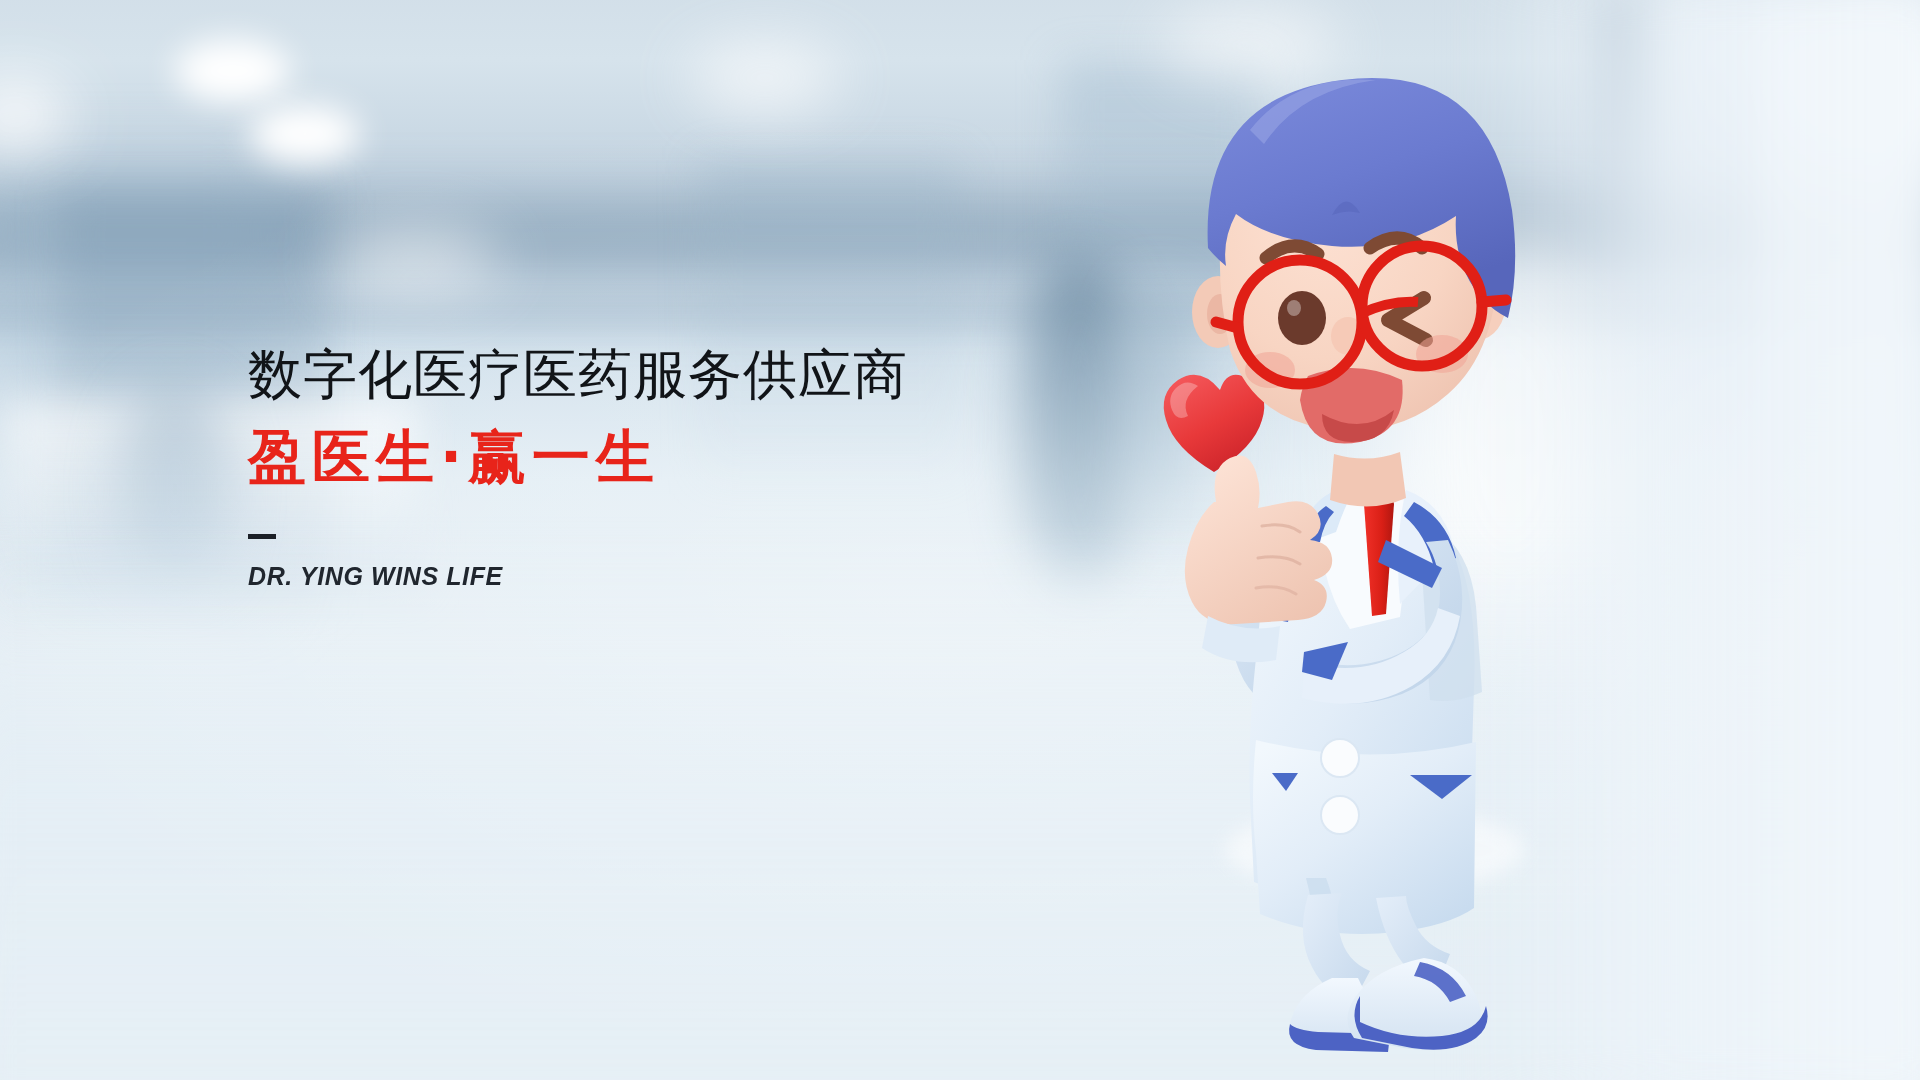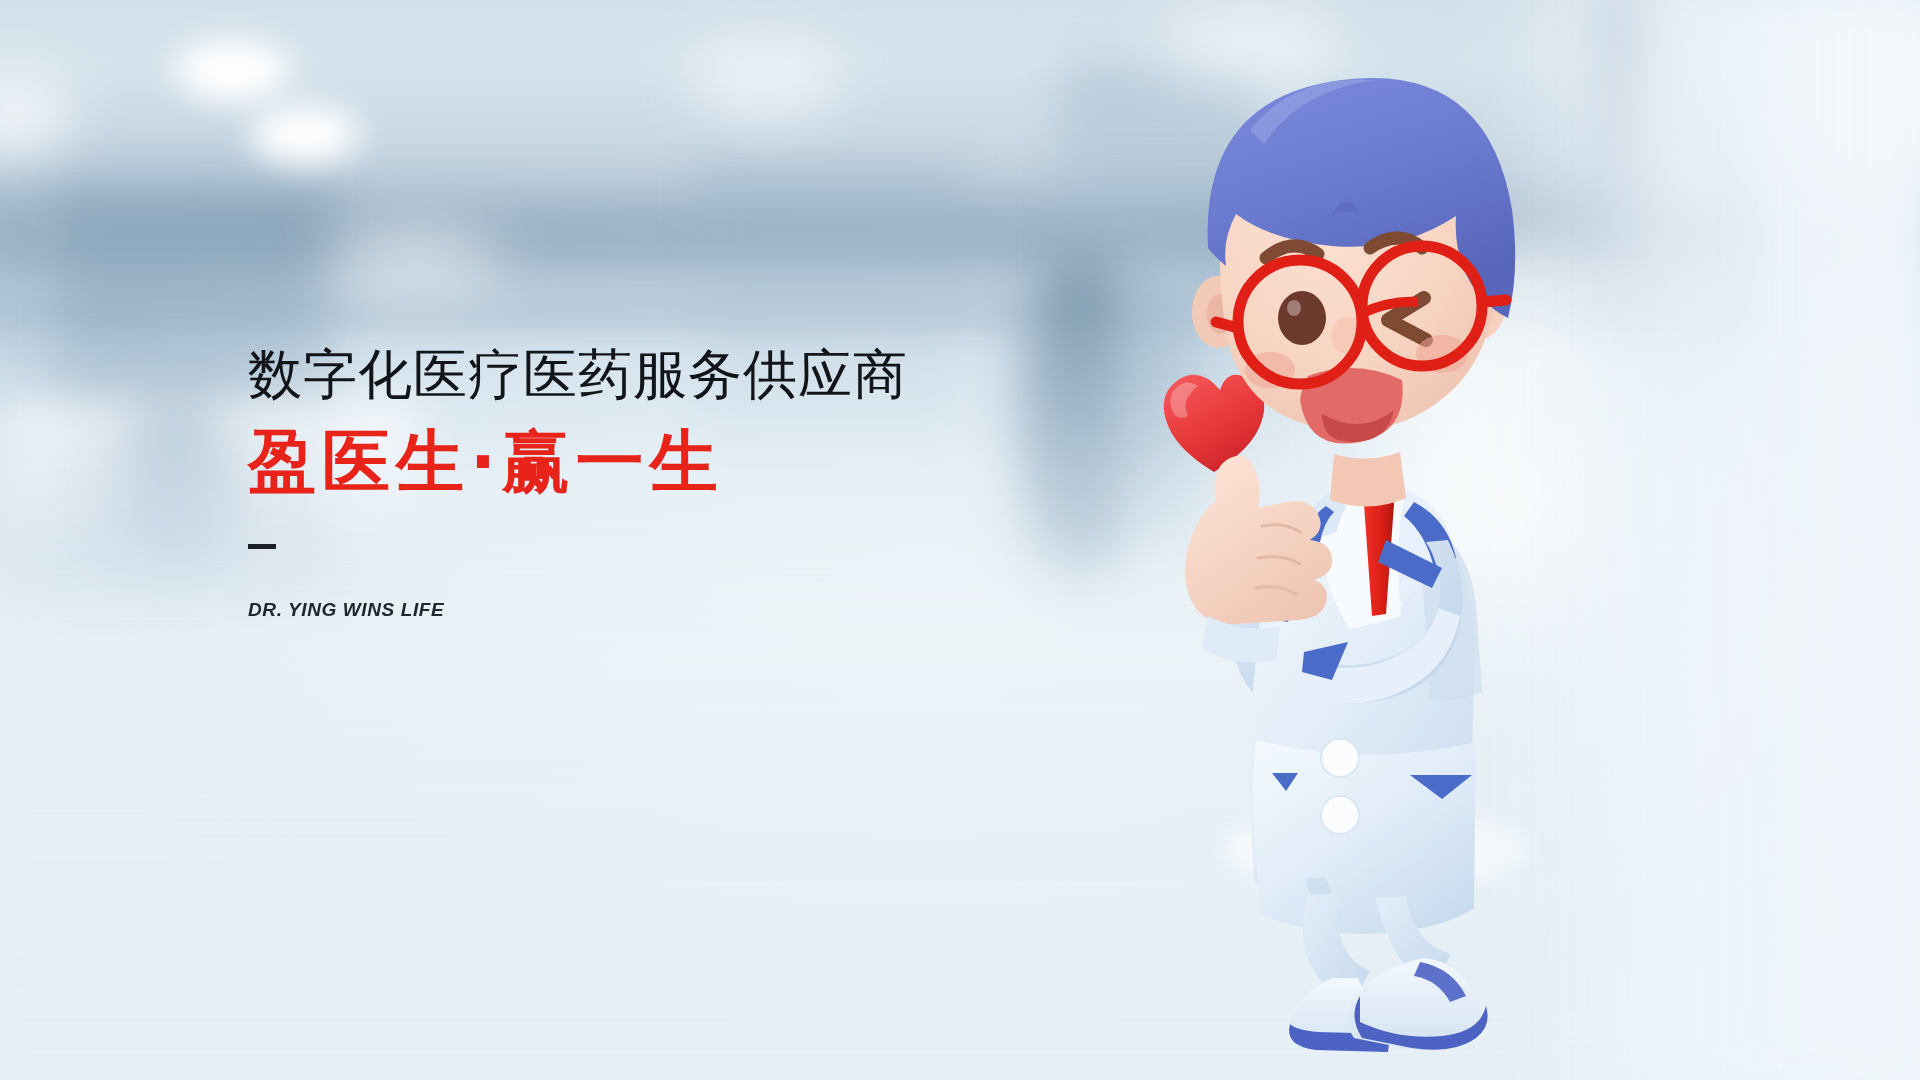--- a/index.html
+++ b/index.html
@@ -104,37 +104,37 @@
     font-size: 54px;
     line-height: 1;
     color: #111418;
     letter-spacing: 1px;
     font-weight: 400;
     white-space: nowrap;
     font-family: "DejaVu Sans", "Liberation Sans", sans-serif;
   }
   .headline-red {
     margin-top: 26px;
-    font-size: 68px;
+    font-size: 58px;
     line-height: 1;
     color: #e8241a;
     font-weight: 700;
     letter-spacing: 6px;
     white-space: nowrap;
     font-family: "DejaVu Sans", "Liberation Sans", sans-serif;
   }
   .divider-dash {
     margin-top: 48px;
     width: 28px;
     height: 5px;
     background: #1b2027;
   }
   .sub-en {
-    margin-top: 48px;
-    font-size: 19px;
+    margin-top: 20px;
+    font-size: 25px;
     line-height: 1.42;
     font-style: italic;
     font-weight: 600;
     color: #20262e;
     letter-spacing: .6px;
     white-space: nowrap;
   }
 
   
   #mascot {

